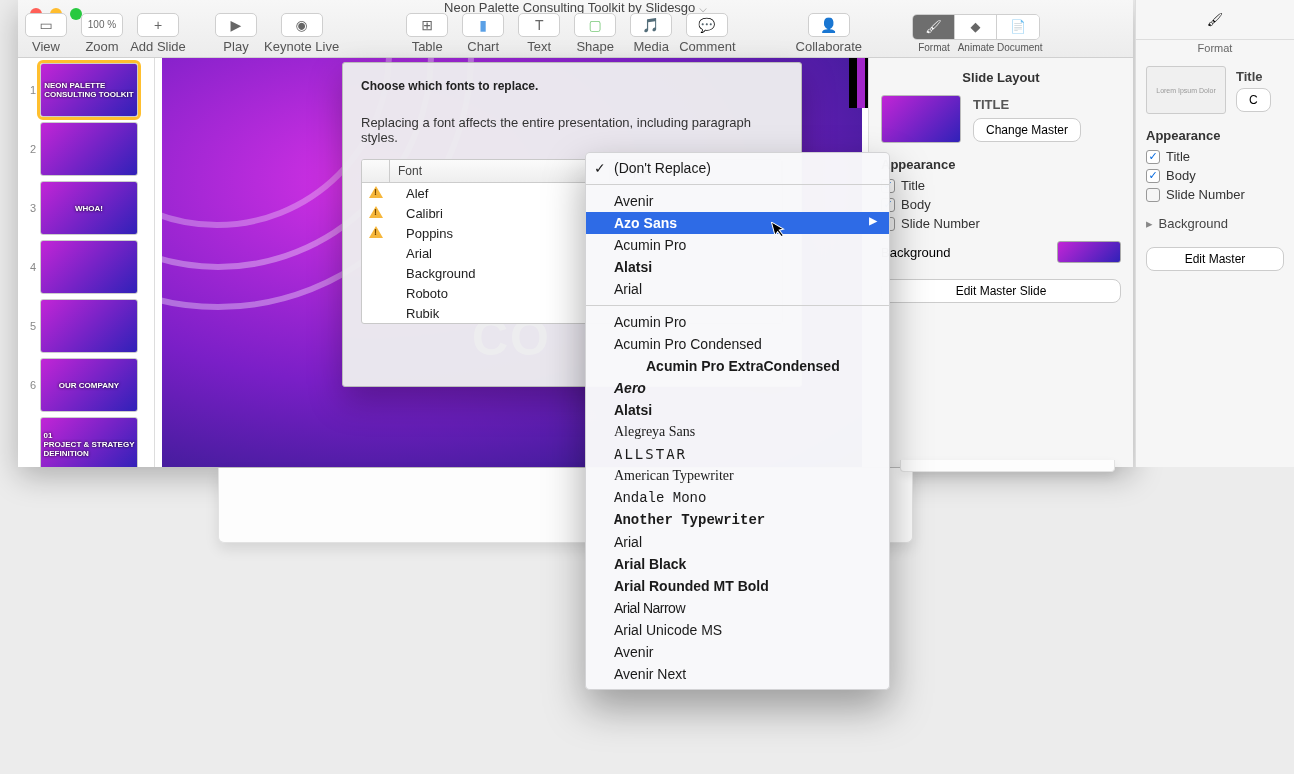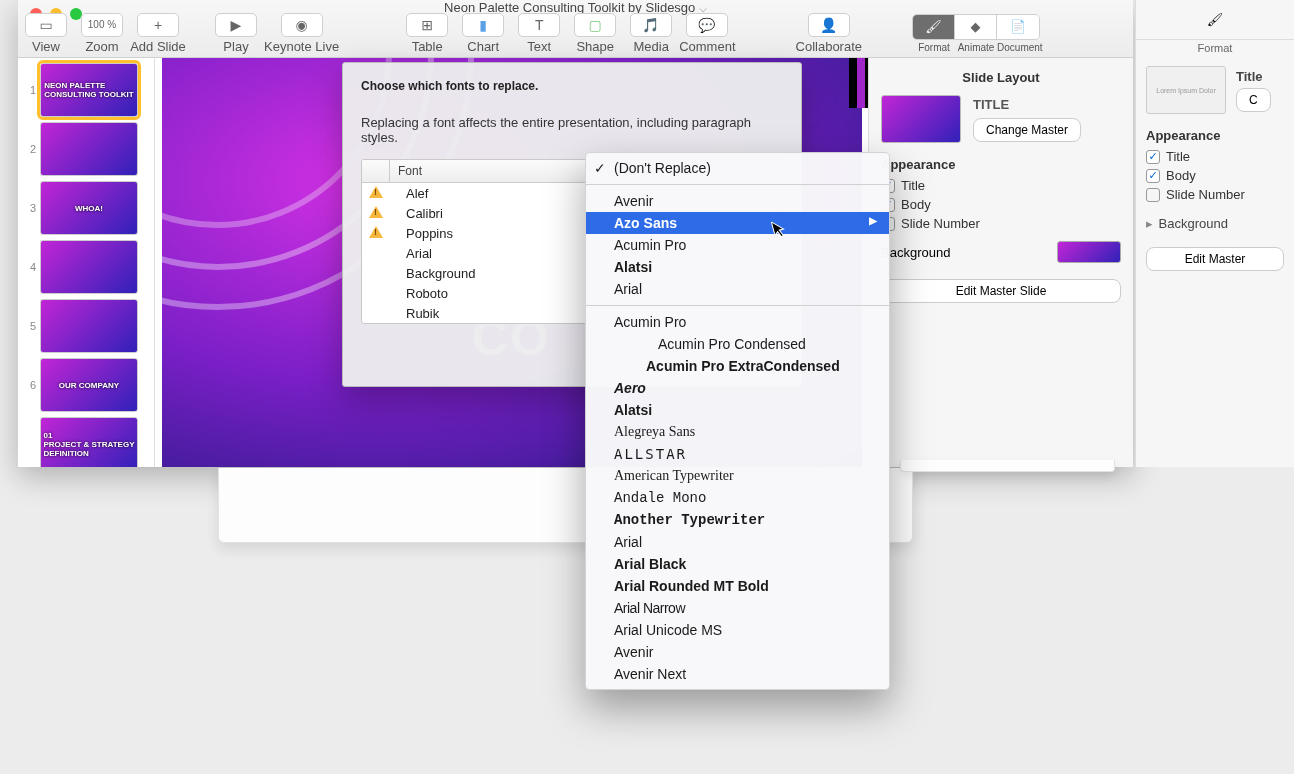--- a/index.html
+++ b/index.html
@@ -104,21 +104,21 @@
 
 .ff-azo{font-weight:700;}
 .ff-aero{font-weight:900;font-style:italic;}
 .ff-allstar{font-family:monospace;letter-spacing:2px;font-size:12px;}
 .ff-andale{font-family:"Courier New",monospace;}
 .ff-another{font-family:"Courier New",monospace;font-weight:bold;}
 .ff-black{font-weight:900;}
 .ff-narrow{letter-spacing:-0.5px;font-stretch:condensed;}
 .ff-rounded{font-weight:700;}
 .ff-amtype{font-family:Georgia,serif;}
-.ff-acond{font-stretch:condensed;font-size:13px;margin-left:44px;}
+.ff-acond{font-stretch:condensed;font-size:13px;}
 .ff-axcond{font-stretch:extra-condensed;font-size:12px;font-weight:700;margin-left:32px;}
 .ff-alegreya{font-family:Georgia,serif;}
 </style>
 </head>
 <body>
 
 <div class="window">
   <div class="titlebar">
     <div class="traffic">
       <span class="t-red"></span>

